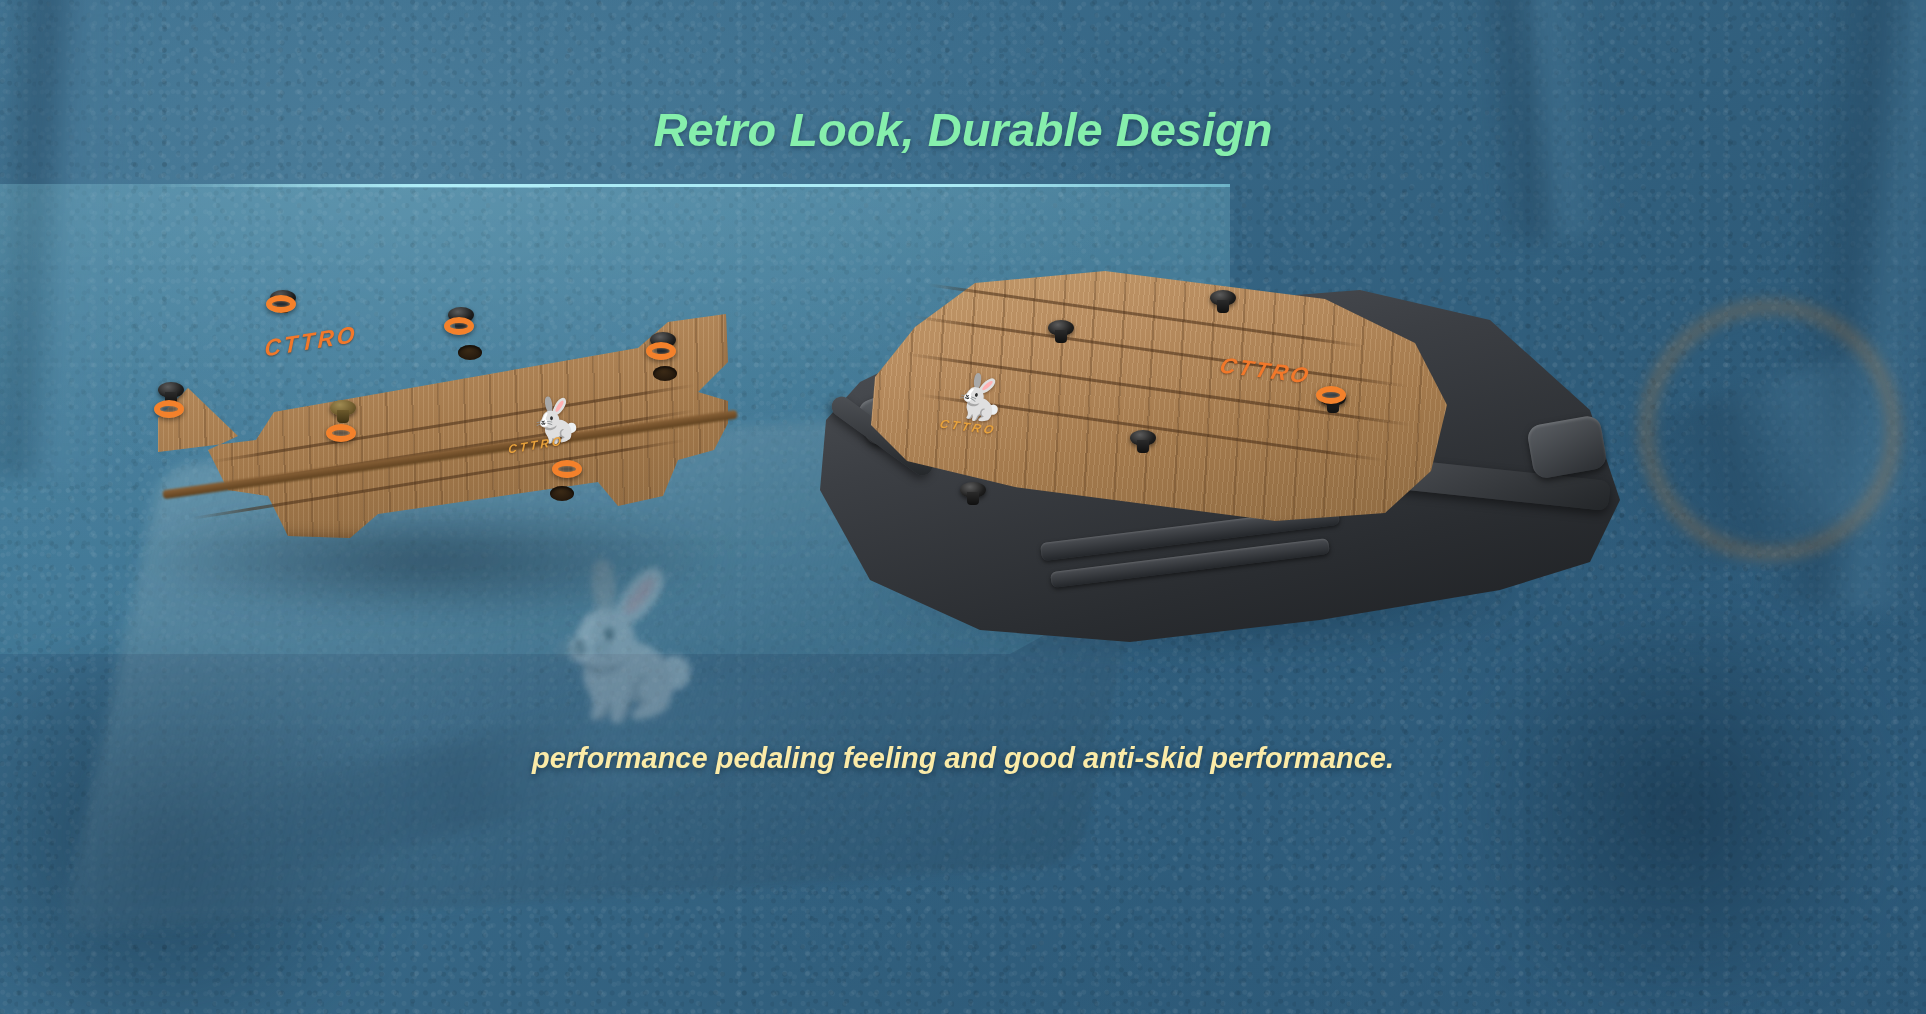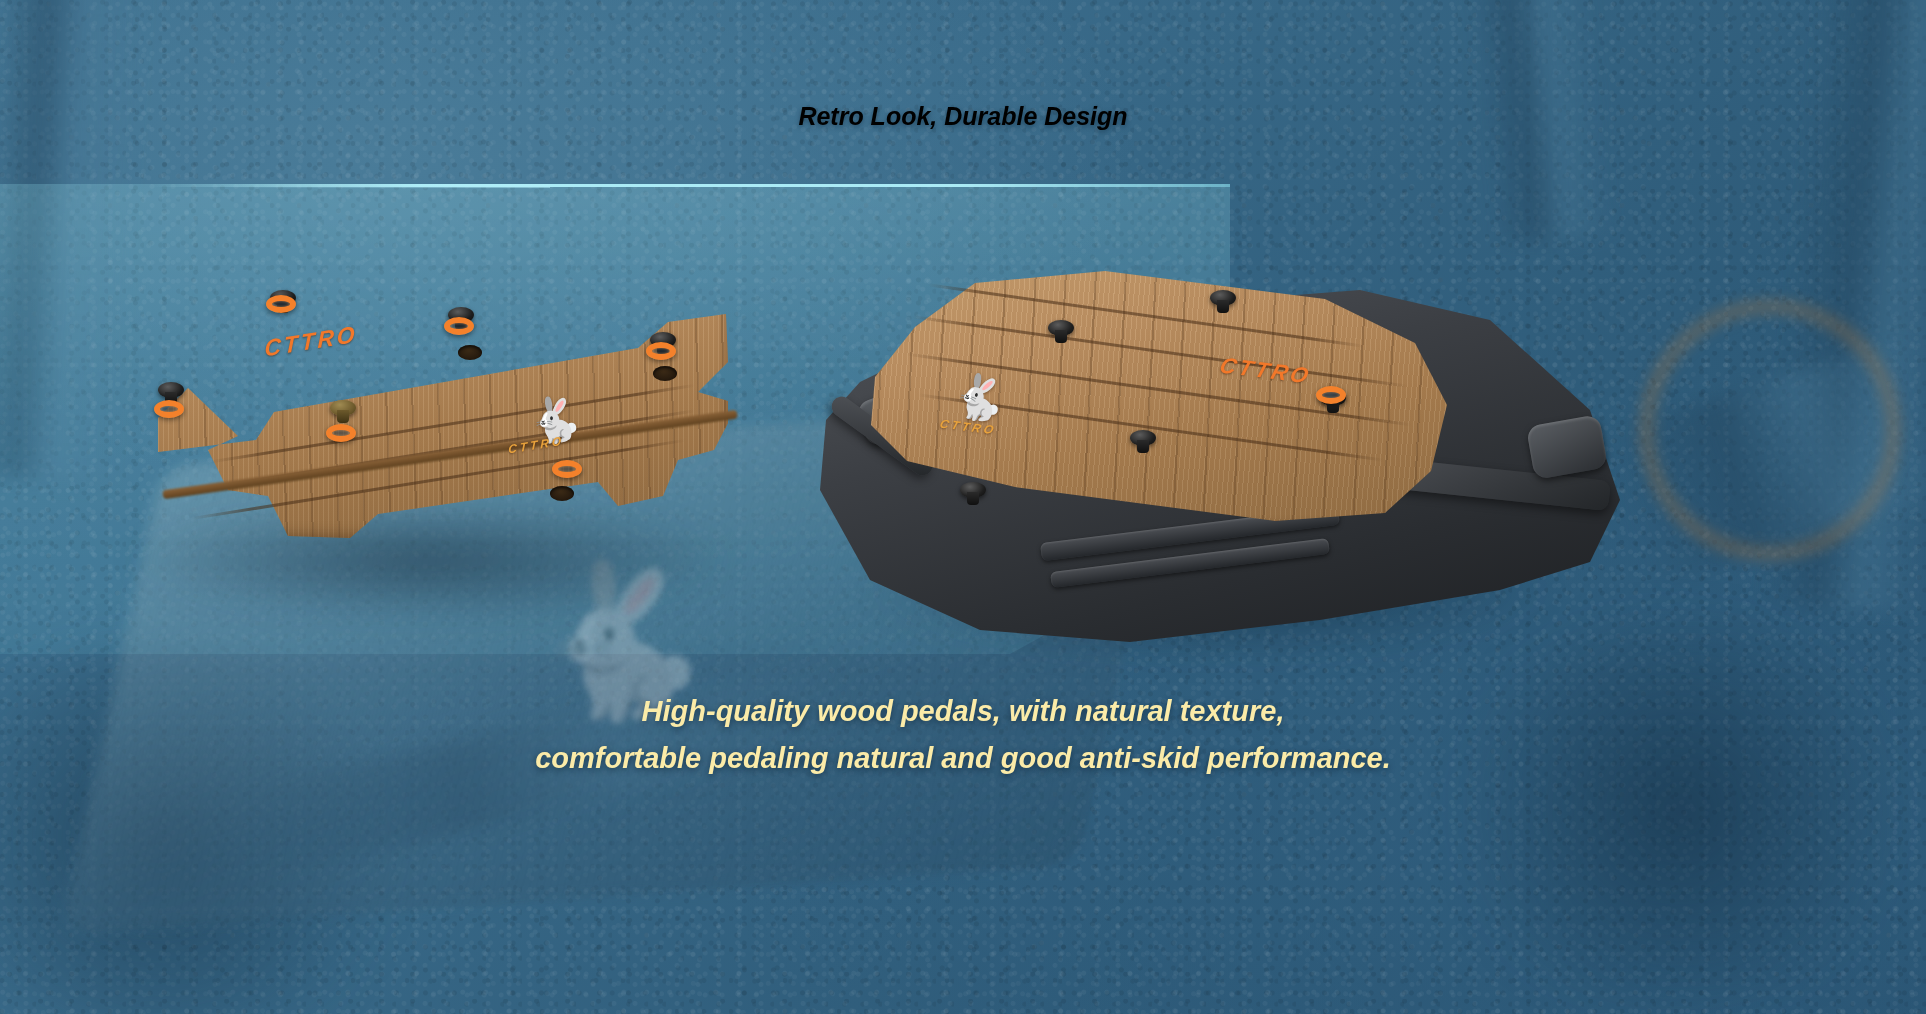--- a/index.html
+++ b/index.html
@@ -142,22 +142,22 @@
     position: absolute; left: 0; right: 0; top: 32px;
     text-align: center;
     font-size: 60px; font-weight: 700; font-style: italic;
     letter-spacing: .5px;
     color: #F57A20;
     text-shadow: 0 2px 5px rgba(10,35,55,.45);
   }
   .subtitle {
     position: absolute; left: 0; right: 0; top: 102px;
     text-align: center;
-    font-size: 25px; font-weight: 700; font-style: italic;
-    color: #000000;
+    font-size: 47px; font-weight: 700; font-style: italic;
+    color: #86efac;
     text-shadow: 0 2px 5px rgba(10,35,55,.5);
   }
   .desc {
     position: absolute; left: 0; right: 0;
     text-align: center;
     font-size: 29px; font-weight: 700; font-style: italic;
     color: #FBEBA8;
     text-shadow: 0 2px 6px rgba(8,30,50,.6);
   }
   .desc-1 { top: 695px; }
@@ -407,16 +407,15 @@
 
     <div class="bolt" style="left:410px; top:60px;"></div>
     <div class="bolt" style="left:248px; top:90px;"></div>
     <div class="bolt" style="left:330px; top:200px;"></div>
     <div class="bolt" style="left:160px; top:252px;"></div>
     <div class="bolt" style="left:520px; top:160px;"></div>
     <div class="washer" style="left:516px; top:156px;"></div>
   </div>
 
   <div class="subtitle">Retro Look, Durable Design</div>
-  <div class="desc desc-1">High-quality wood pedals, with natural texture,</div>
-  <div class="desc desc-2">comfortable pedaling natural and good anti-skid performance.</div>
+  <div class="desc desc-2">performance pedaling feeling and good anti-skid performance.</div>
 
 </div>
 
 </body></html>

